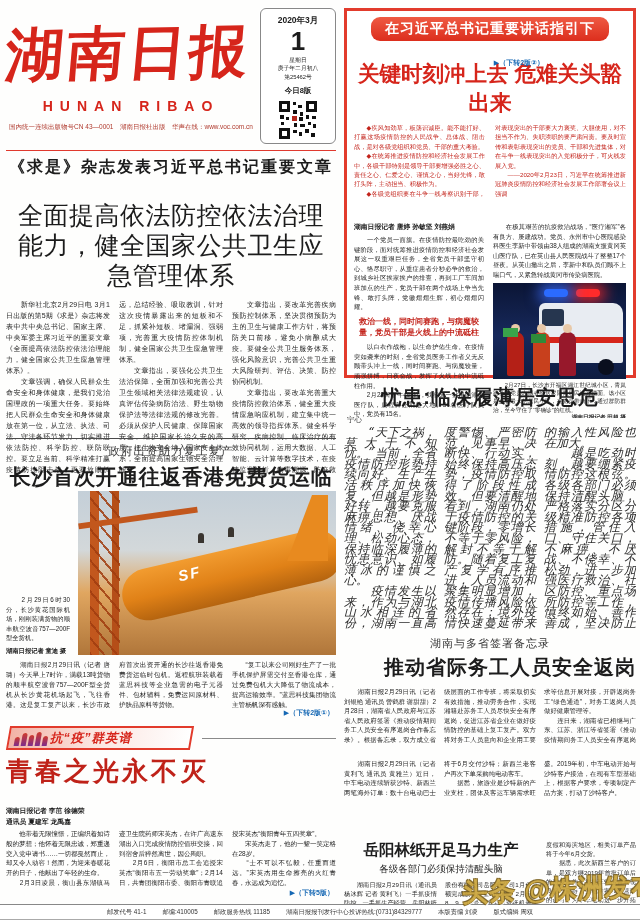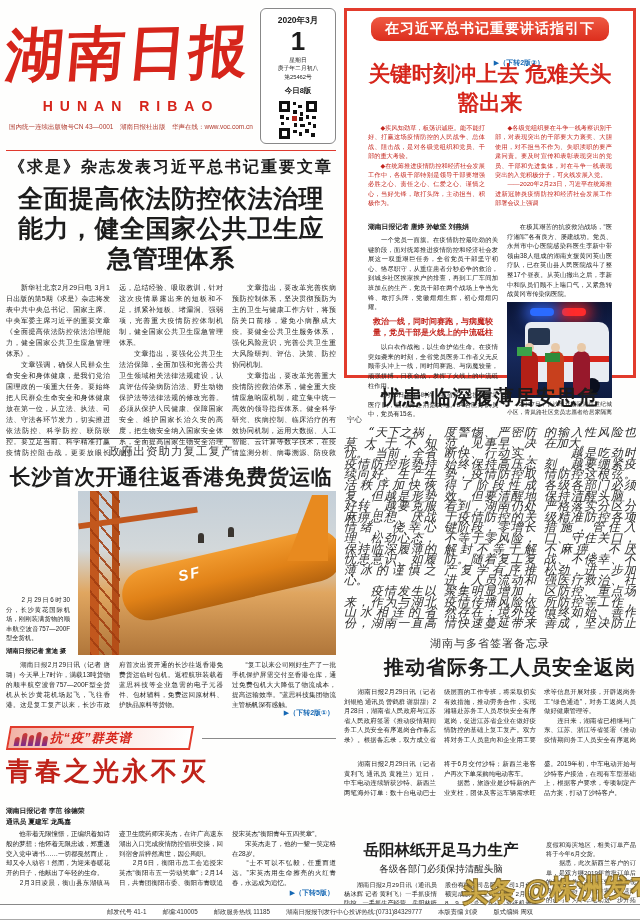--- a/index.html
+++ b/index.html
@@ -19,21 +19,21 @@
   padding:6px 3px 4px;text-align:center;background:#fff;box-shadow:inset 0 0 0 1px #fff,0 0 0 1px #fff}
 .db-month{font-size:8.5px;font-weight:bold}
 .db-day{font-size:26px;font-weight:bold;line-height:1.1}
 .db-small{font-size:5.8px;color:#222;line-height:1.5}
 .db-pages{font-size:7.5px;font-weight:bold;margin-top:4px}
 .qr{margin:4px auto 0;display:block}
 .red-rule{position:absolute;left:6px;top:150px;width:330px;border-top:1.5px solid #e0392e}
 
 .qiushi{position:absolute;left:6px;top:157px;width:330px}
 .q-kicker{font-size:16px;font-weight:bold;text-align:center;letter-spacing:2px}
-.q-head{font-size:25px;font-weight:700;text-align:center;line-height:1.2;margin-top:5px;letter-spacing:0.5px}
+.q-head{font-size:25px;font-weight:400;text-align:center;line-height:1.2;margin-top:22px;letter-spacing:0.5px}
 .q-body{margin-top:9px;height:178px;overflow:hidden;column-count:3;column-gap:9px;
   font-size:7px;line-height:11px;color:#242424}
 .rule2{position:absolute;left:6px;top:438px;width:330px;border-top:1px solid #4a4a4a}
 
 .changsha{position:absolute;left:6px;top:444px;width:330px;height:278px}
 .c-kicker{font-size:11.5px;text-align:center;color:#3a3a3a;letter-spacing:1px}
 .c-head{font-size:21px;font-weight:900;text-align:center;margin-top:4px;letter-spacing:0.5px}
 .photo-plane{position:absolute;left:72px;top:47px;width:258px;height:164px;overflow:hidden;
   background:linear-gradient(180deg,#c4cfd8 0%,#d3d8da 36%,#e0a660 62%,#b0763a 100%)}
 .pl-crane1{position:absolute;left:12px;top:0;width:9px;height:164px;background:#c2571d}
@@ -66,21 +66,21 @@
 .badge-figs i:nth-child(5){height:10px}
 .badge-text{color:#d6251b;font-weight:900;font-style:italic;font-size:12.5px;letter-spacing:1px;transform:skewX(10deg)}
 .badge-line{position:absolute;left:196px;top:12px;width:134px;border-top:1px solid #8a8a8a}
 .g-head{position:absolute;left:0;top:28px;font-size:26px;font-weight:900;color:#bf2219;letter-spacing:3px}
 .g-sub{position:absolute;left:0;top:61px;font-size:11.5px;color:#2a2a2a}
 .g-byline{position:absolute;left:0;top:80px;width:106px;font-size:6.8px;font-weight:bold;line-height:1.6;white-space:pre-line}
 .g-body{position:absolute;left:0;top:103px;width:330px;height:66px;overflow:hidden;
   column-count:3;column-gap:9px;font-size:6.5px;line-height:9.8px;color:#242424}
 .g-jump{right:2px;top:162px}
 
-.redbox{position:absolute;left:344px;top:8px;width:292px;height:370px;border:3px solid #e23b2c;background:#fff;padding:5px 21px}
+.redbox{position:absolute;left:344px;top:8px;width:292px;height:370px;border:3px solid #e23b2c;background:#fff;padding:5px 7px}
 .rb-banner{margin:1px auto 0;width:238px;background:linear-gradient(180deg,#ef5a43,#dc2e1d);color:#fff;
   font-size:14px;font-weight:900;text-align:center;padding:3px 0;border-radius:9px;letter-spacing:1px}
 .rb-head{font-size:21.5px;font-weight:900;color:#d6251b;text-align:center;margin-top:18px;letter-spacing:0}
 .rb-quote{margin-top:6px;height:94px;overflow:hidden;column-count:2;column-gap:10px;
   font-size:6.2px;line-height:9.4px;color:#c3241c}
 .rb-cols{display:flex;gap:9px;margin-top:5px;height:196px;overflow:hidden}
 .rb-left{width:130px}
 .rb-right{flex:1;min-width:0}
 .rb-byline{font-size:6.8px;font-weight:bold;margin-bottom:3px}
 .rb-p{font-size:6.3px;line-height:9.6px;color:#242424}

